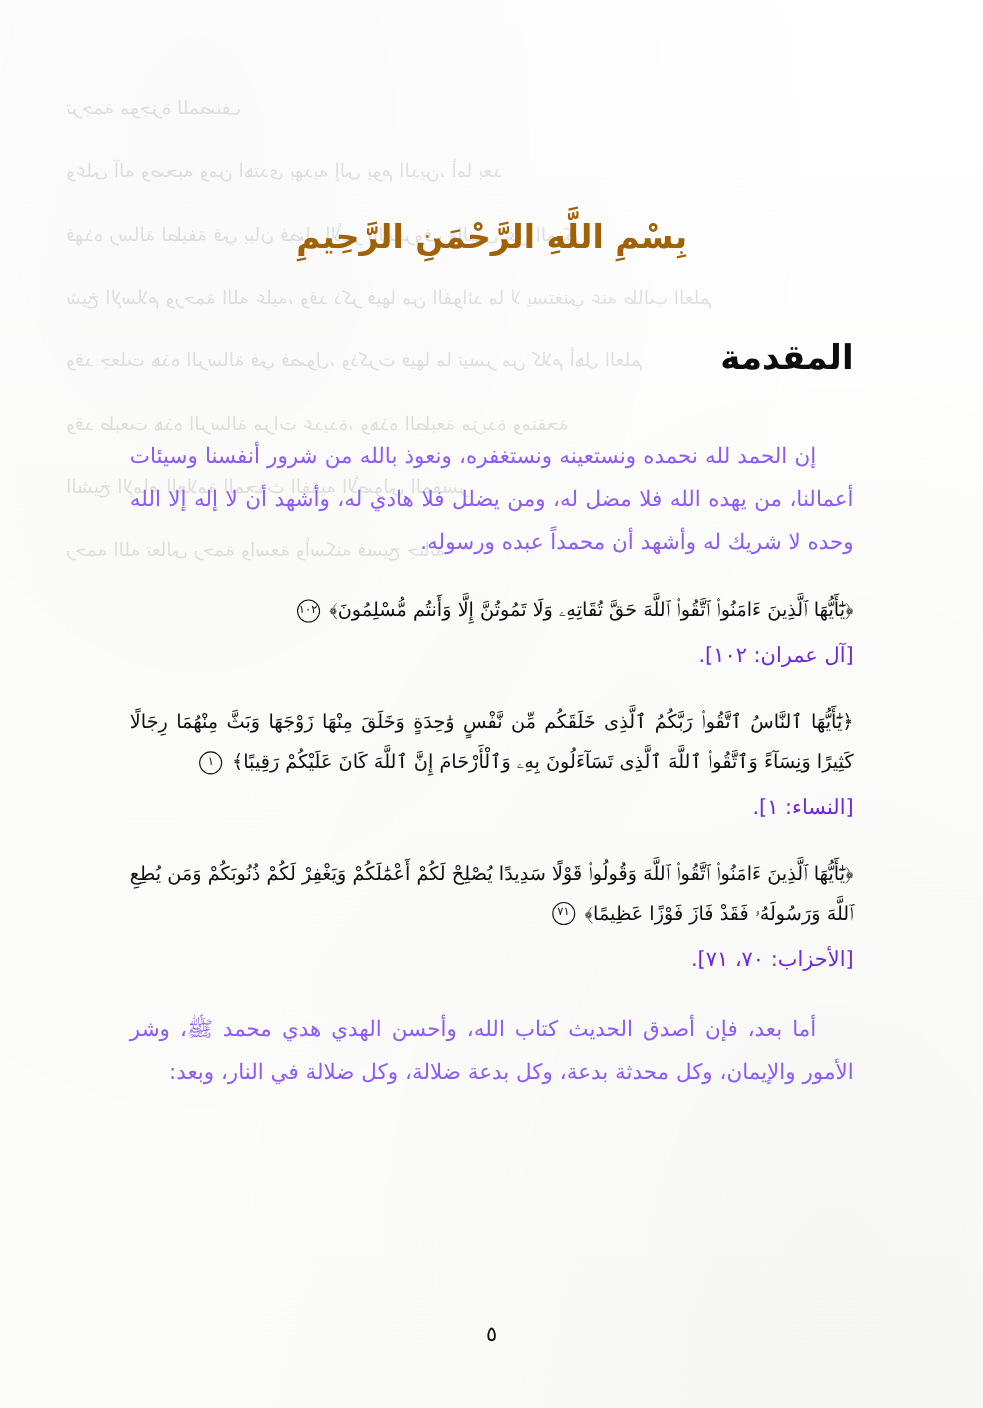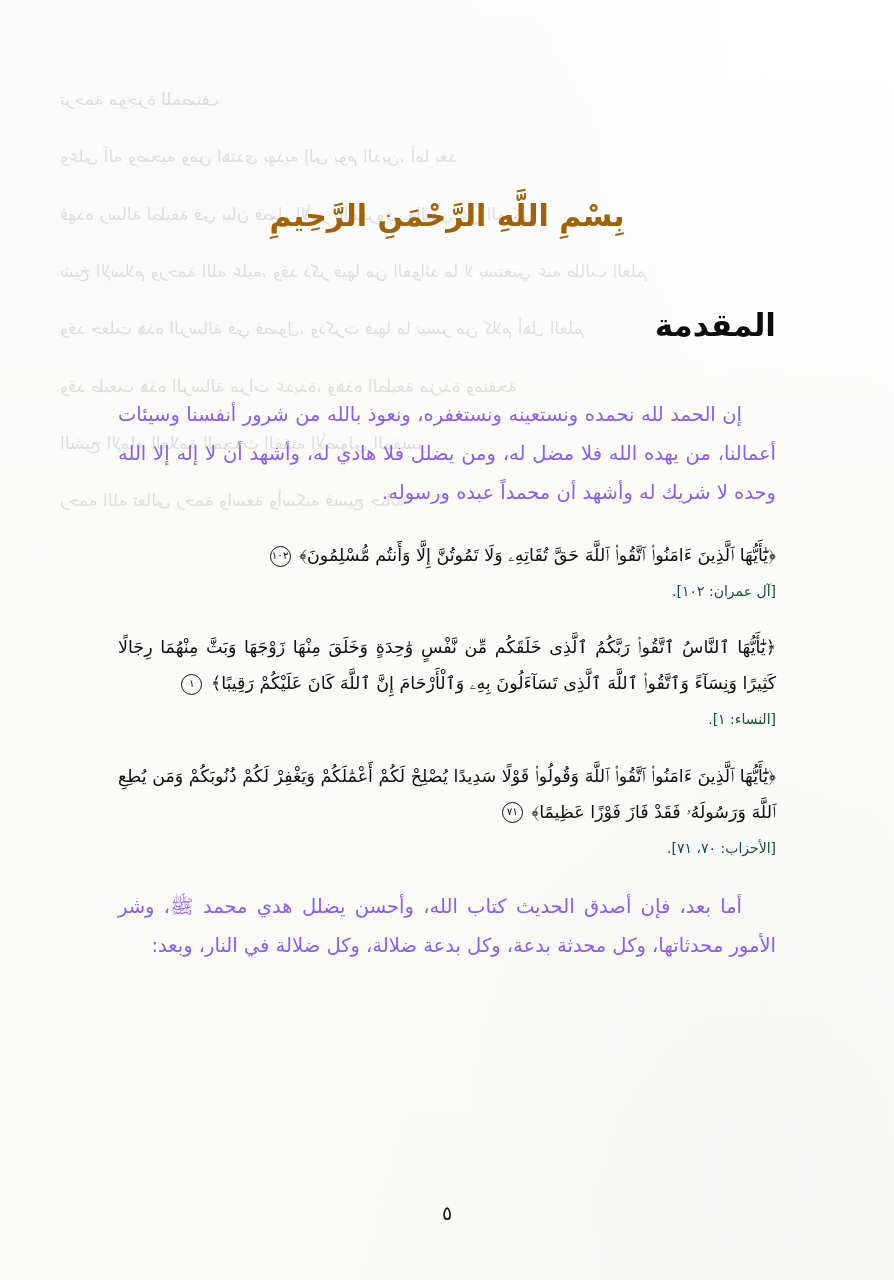--- a/index.html
+++ b/index.html
@@ -97,23 +97,23 @@
     font-family: "DejaVu Sans", sans-serif;
     font-size: 17.5px;
     line-height: 2.05;
     color: #0f0f0f;
     text-align: justify;
     letter-spacing: 0.2px;
   }
   p.ref {
     margin: 0 0 26px 0;
     font-family: "DejaVu Sans", sans-serif;
-    font-size: 14px;
+    font-size: 19px;
     line-height: 1.9;
-    color: #14532d;
+    color: #6d28d9;
     text-align: right;
   }
   .ayah-marker {
     display: inline-block;
     border: 1.3px solid #111;
     border-radius: 50%;
     width: 19px;
     height: 19px;
     line-height: 17px;
     text-align: center;
@@ -171,20 +171,20 @@
       <span class="ayah-marker">١</span>
     </p>
     <p class="ref">[النساء: ١].</p>
 
     <p class="quran">
       <span>﴿يَٰٓأَيُّهَا ٱلَّذِينَ ءَامَنُوا۟ ٱتَّقُوا۟ ٱللَّهَ وَقُولُوا۟ قَوْلًا سَدِيدًا يُصْلِحْ لَكُمْ أَعْمَٰلَكُمْ وَيَغْفِرْ لَكُمْ ذُنُوبَكُمْ وَمَن يُطِعِ ٱللَّهَ وَرَسُولَهُۥ فَقَدْ فَازَ فَوْزًا عَظِيمًا﴾</span>
       <span class="ayah-marker">٧١</span>
     </p>
     <p class="ref">[الأحزاب: ٧٠، ٧١].</p>
 
-    <p class="body-text indent">أما بعد، فإن أصدق الحديث كتاب الله، وأحسن يضلل هدي محمد ﷺ، وشر الأمور محدثاتها، وكل محدثة بدعة، وكل بدعة ضلالة، وكل ضلالة في النار، وبعد:</p>
+    <p class="body-text indent">أما بعد، فإن أصدق الحديث كتاب الله، وأحسن الهدي هدي محمد ﷺ، وشر الأمور والإيمان، وكل محدثة بدعة، وكل بدعة ضلالة، وكل ضلالة في النار، وبعد:</p>
 
 
   </div>
 
   <div class="page-number">٥</div>
 
 </div>
 
 </body></html>

